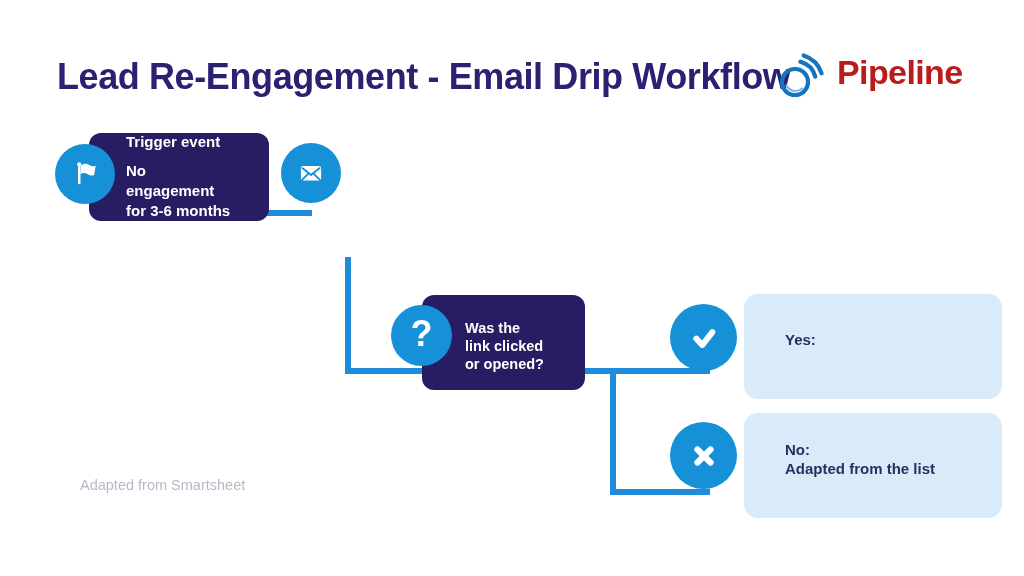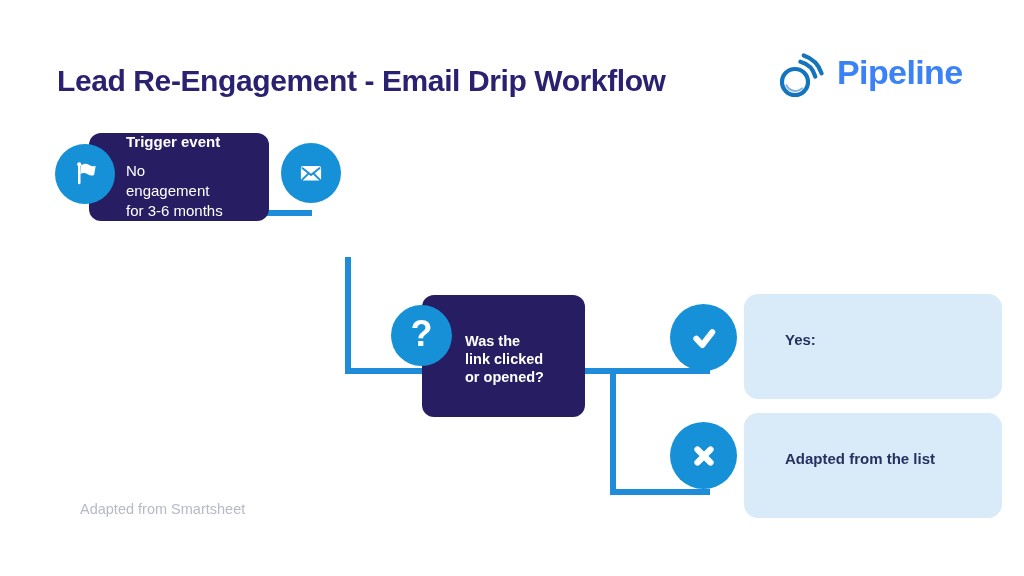--- a/index.html
+++ b/index.html
@@ -9,67 +9,67 @@
     width: 1024px;
     height: 576px;
     background: #ffffff;
     font-family: "Liberation Sans", sans-serif;
     overflow: hidden;
   }
 
   
   .page-title {
     position: absolute;
-    left: 57px; top: 64px;
-    font-size: 30px;
+    left: 57px; top: 56px;
+    font-size: 36px;
     font-weight: 700;
     letter-spacing: -0.4px;
     color: #2B2171;
     white-space: nowrap;
   }
   .logo-icon { position: absolute; left: 775px; top: 47px; width: 56px; height: 54px; }
   .logo-text {
     position: absolute;
     left: 837px; top: 53px;
     font-size: 34px;
     font-weight: 700;
     letter-spacing: -0.6px;
-    color: #3b82f6;
+    color: #b91c1c;
     white-space: nowrap;
   }
 
   
   .conn { position: absolute; background: #1E8CD9; z-index: 1; }
   .conn-trigger-email { left: 263px; top: 210px; width: 49px; height: 6px; }
   .conn-email-down    { left: 345px; top: 257px; width: 6px;  height: 114px; }
   .conn-main-horiz    { left: 345px; top: 368px; width: 365px; height: 6px; }
   .conn-branch-down   { left: 610px; top: 368px; width: 6px;  height: 127px; }
   .conn-no-horiz      { left: 610px; top: 489px; width: 100px; height: 6px; }
 
   
   .node { position: absolute; z-index: 2; }
   .node-dark { background: #271D62; border-radius: 12px; color: #ffffff; }
   .node-light { background: #D9EAF8; border-radius: 14px; }
 
   .trigger-node { left: 89px; top: 133px; width: 180px; height: 88px; padding: 0 10px 10px 37px; }
   .trigger-node .node-heading { font-size: 15px; font-weight: 700; color: #ffffff; }
   .trigger-node .node-body {
-    margin-top: 11px; font-size: 15px; font-weight: 400; color: #ffffff;
+    margin-top: 11px; font-size: 15px; font-weight: 700; color: #ffffff;
     line-height: 20px; white-space: pre-line;
   }
 
   .email-node { left: 312px; top: 134px; width: 500px; height: 124px; padding: 14px 16px 10px 30px; }
   .email-node .node-heading { font-size: 15px; font-weight: 700; color: #1F2A5E; }
   .email-node .node-body {
     margin-top: 6px; font-size: 14.6px; color: #39455E;
     line-height: 20.5px; white-space: pre-line;
   }
 
   .decision-node {
-    left: 422px; top: 295px; width: 163px; height: 122px;
+    left: 422px; top: 295px; width: 163px; height: 95px;
     display: flex; align-items: center; padding: 6px 6px 0 43px;
   }
   .decision-node .node-question {
     font-size: 14.5px; font-weight: 700; color: #ffffff;
     line-height: 18px; white-space: pre-line;
   }
 
   .yes-node, .no-node {
     left: 744px; width: 258px; height: 105px;
     display: flex; flex-direction: column; justify-content: center;
@@ -94,21 +94,21 @@
   .question-badge { left: 391px; top: 305px; width: 61px; height: 61px; }
   .check-badge    { left: 670px; top: 304px; width: 67px; height: 67px; }
   .x-badge        { left: 670px; top: 422px; width: 67px; height: 67px; }
   .question-glyph {
     color: #ffffff; font-size: 36px; font-weight: 700;
     line-height: 1; padding-bottom: 3px;
   }
 
   
   .credit {
-    position: absolute; left: 80px; top: 501px;
+    position: absolute; left: 80px; top: 477px;
     font-size: 14.5px; color: #B6BAC6;
   }
 </style>
 </head>
 <body>
 
 <div class="canvas">
 
   <div class="page-title">Lead Re-Engagement - Email Drip Workflow</div>
 
@@ -160,20 +160,21 @@
   <div class="node node-light yes-node">
     <div class="node-heading">Yes:</div>
   </div>
   <div class="badge check-badge">
     <svg width="38" height="38" viewBox="0 0 32 32" aria-hidden="true">
       <path d="M9.5 16.5 l5 5.5 L23 11" fill="none" stroke="#ffffff" stroke-width="5" stroke-linecap="round" stroke-linejoin="round"></path>
     </svg>
   </div>
 
   <div class="node node-light no-node">
+    <div class="node-heading">No:</div>
     <div class="node-body">Adapted from the list</div>
   </div>
   <div class="badge x-badge">
     <svg width="38" height="38" viewBox="0 0 32 32" aria-hidden="true">
       <path d="M10.5 10.5 L21.5 21.5 M21.5 10.5 L10.5 21.5" fill="none" stroke="#ffffff" stroke-width="5.2" stroke-linecap="round"></path>
     </svg>
   </div>
 
   <div class="credit">Adapted from Smartsheet</div>
 

